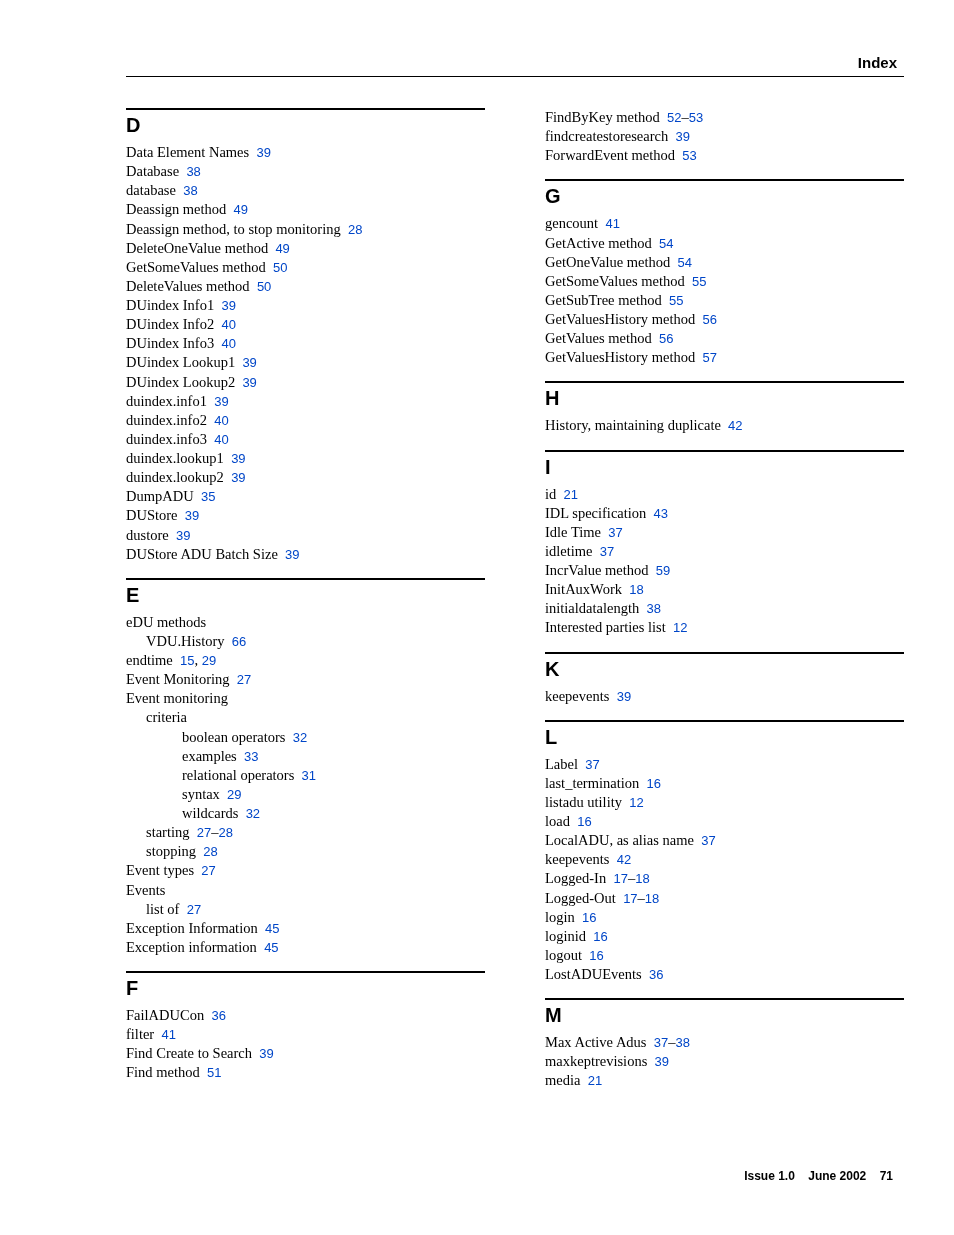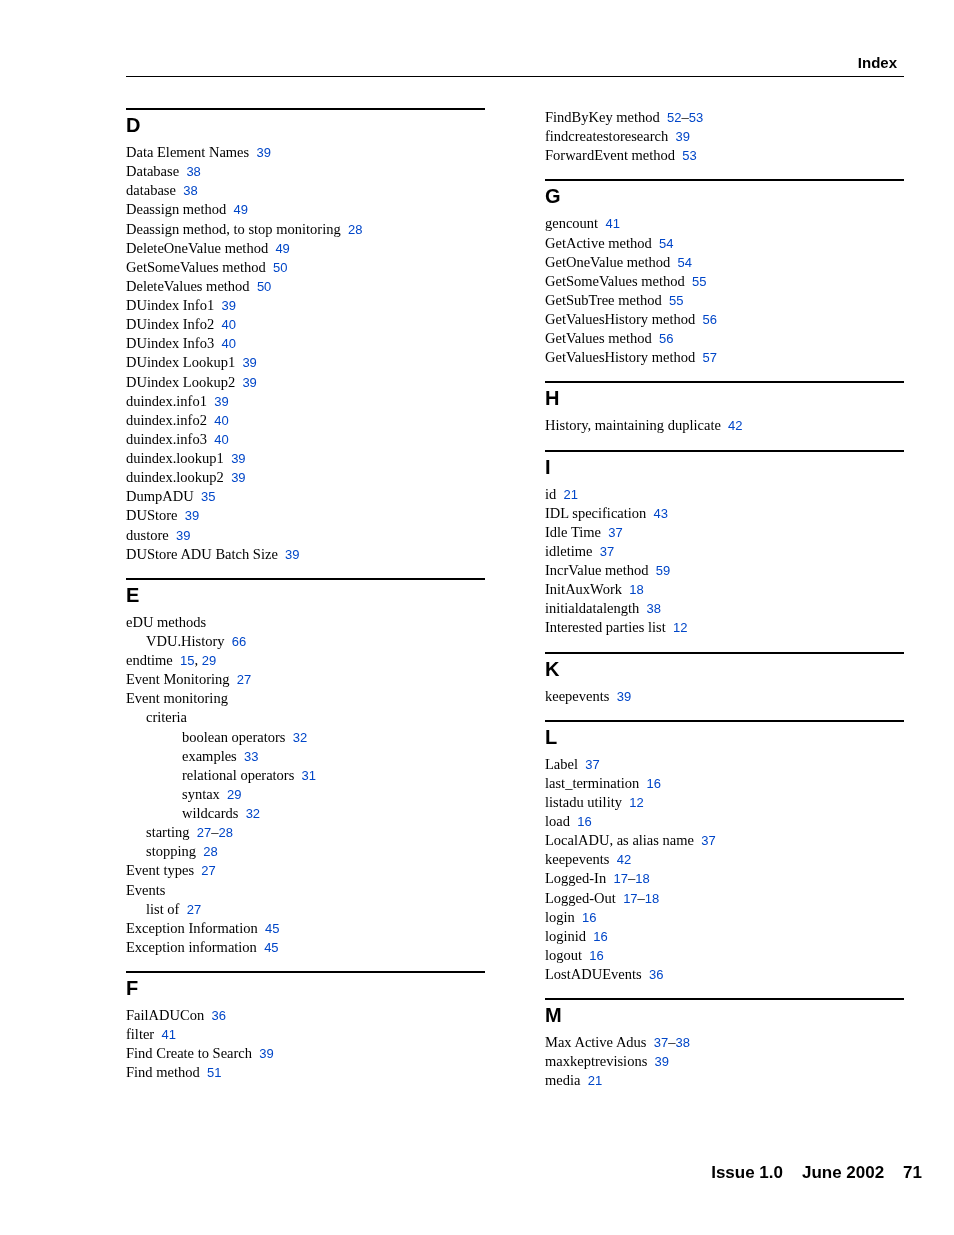--- a/index.html
+++ b/index.html
@@ -57,23 +57,23 @@
   .indent2 { padding-left: 56px; }
   .pg {
     color: #0046c8;
     font-family: Arial, Helvetica, sans-serif;
     font-size: 13px;
   }
   .dash { color: #000; }
   .footer {
     position: absolute;
     bottom: 52px;
-    right: 32px;
+    right: 61px;
     font-family: Arial, Helvetica, sans-serif;
-    font-size: 17px;
+    font-size: 12px;
   }
   .footer .bold { font-weight: bold; }
 </style>
 </head>
 <body>
 
 <div class="header">Index</div>
 <div class="top-rule"></div>
 
 <div class="columns">

